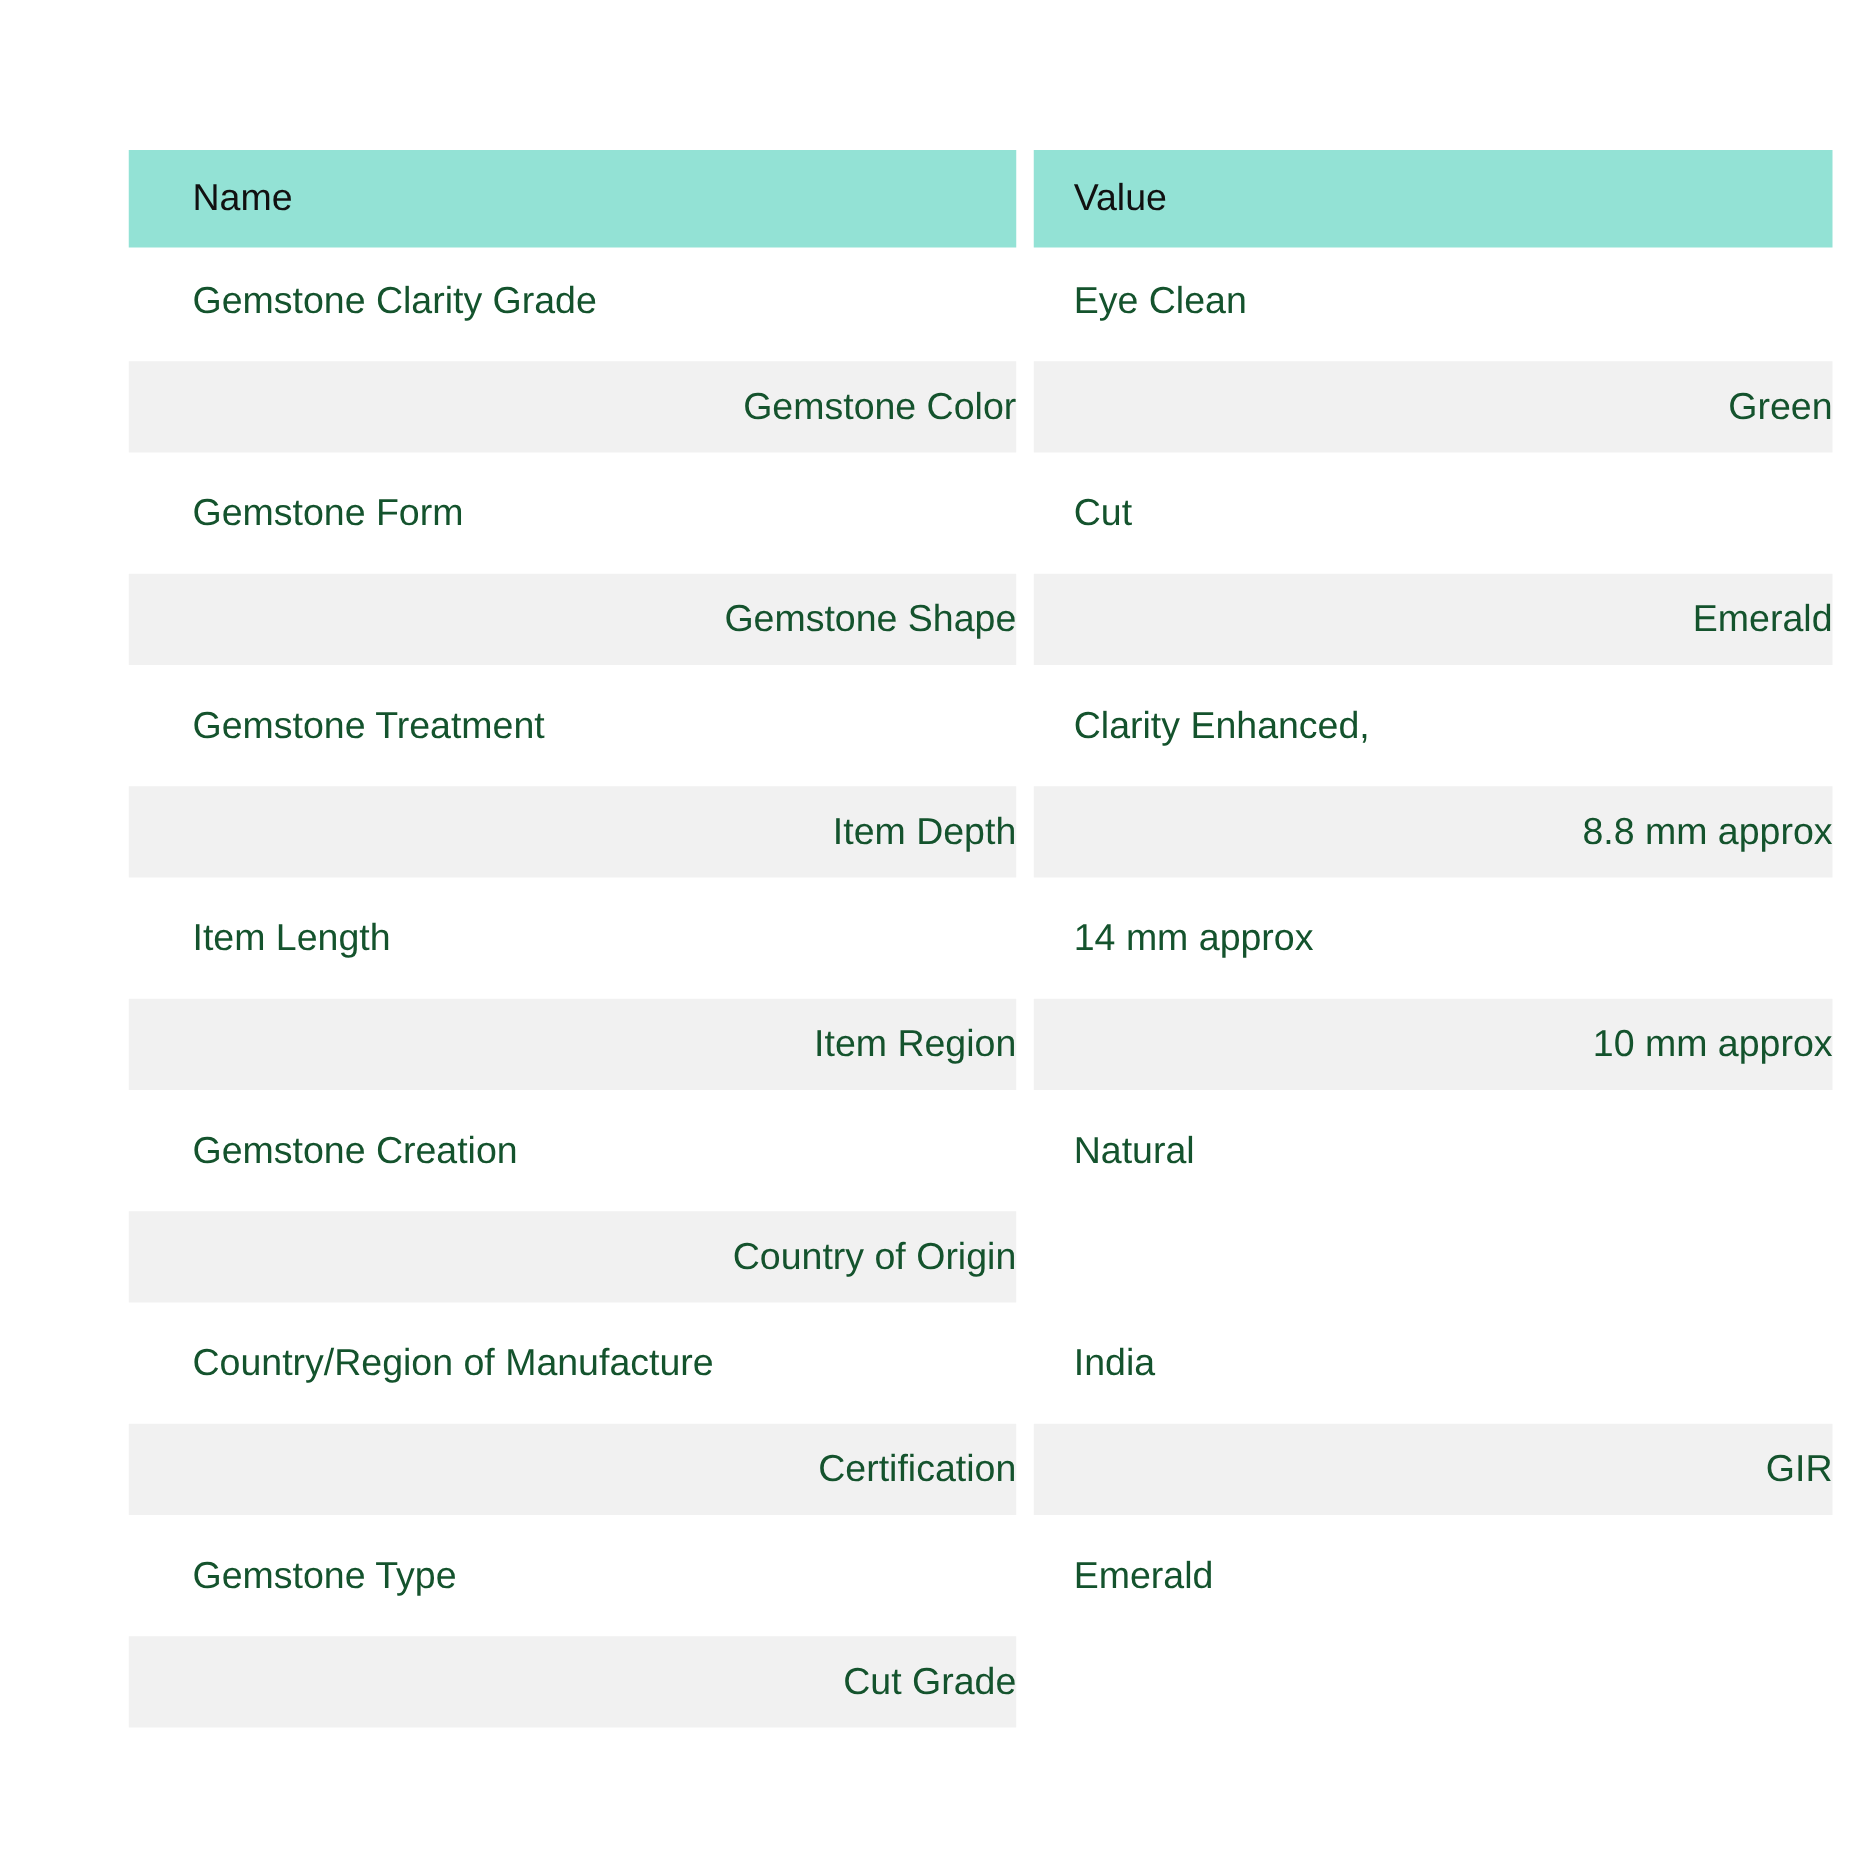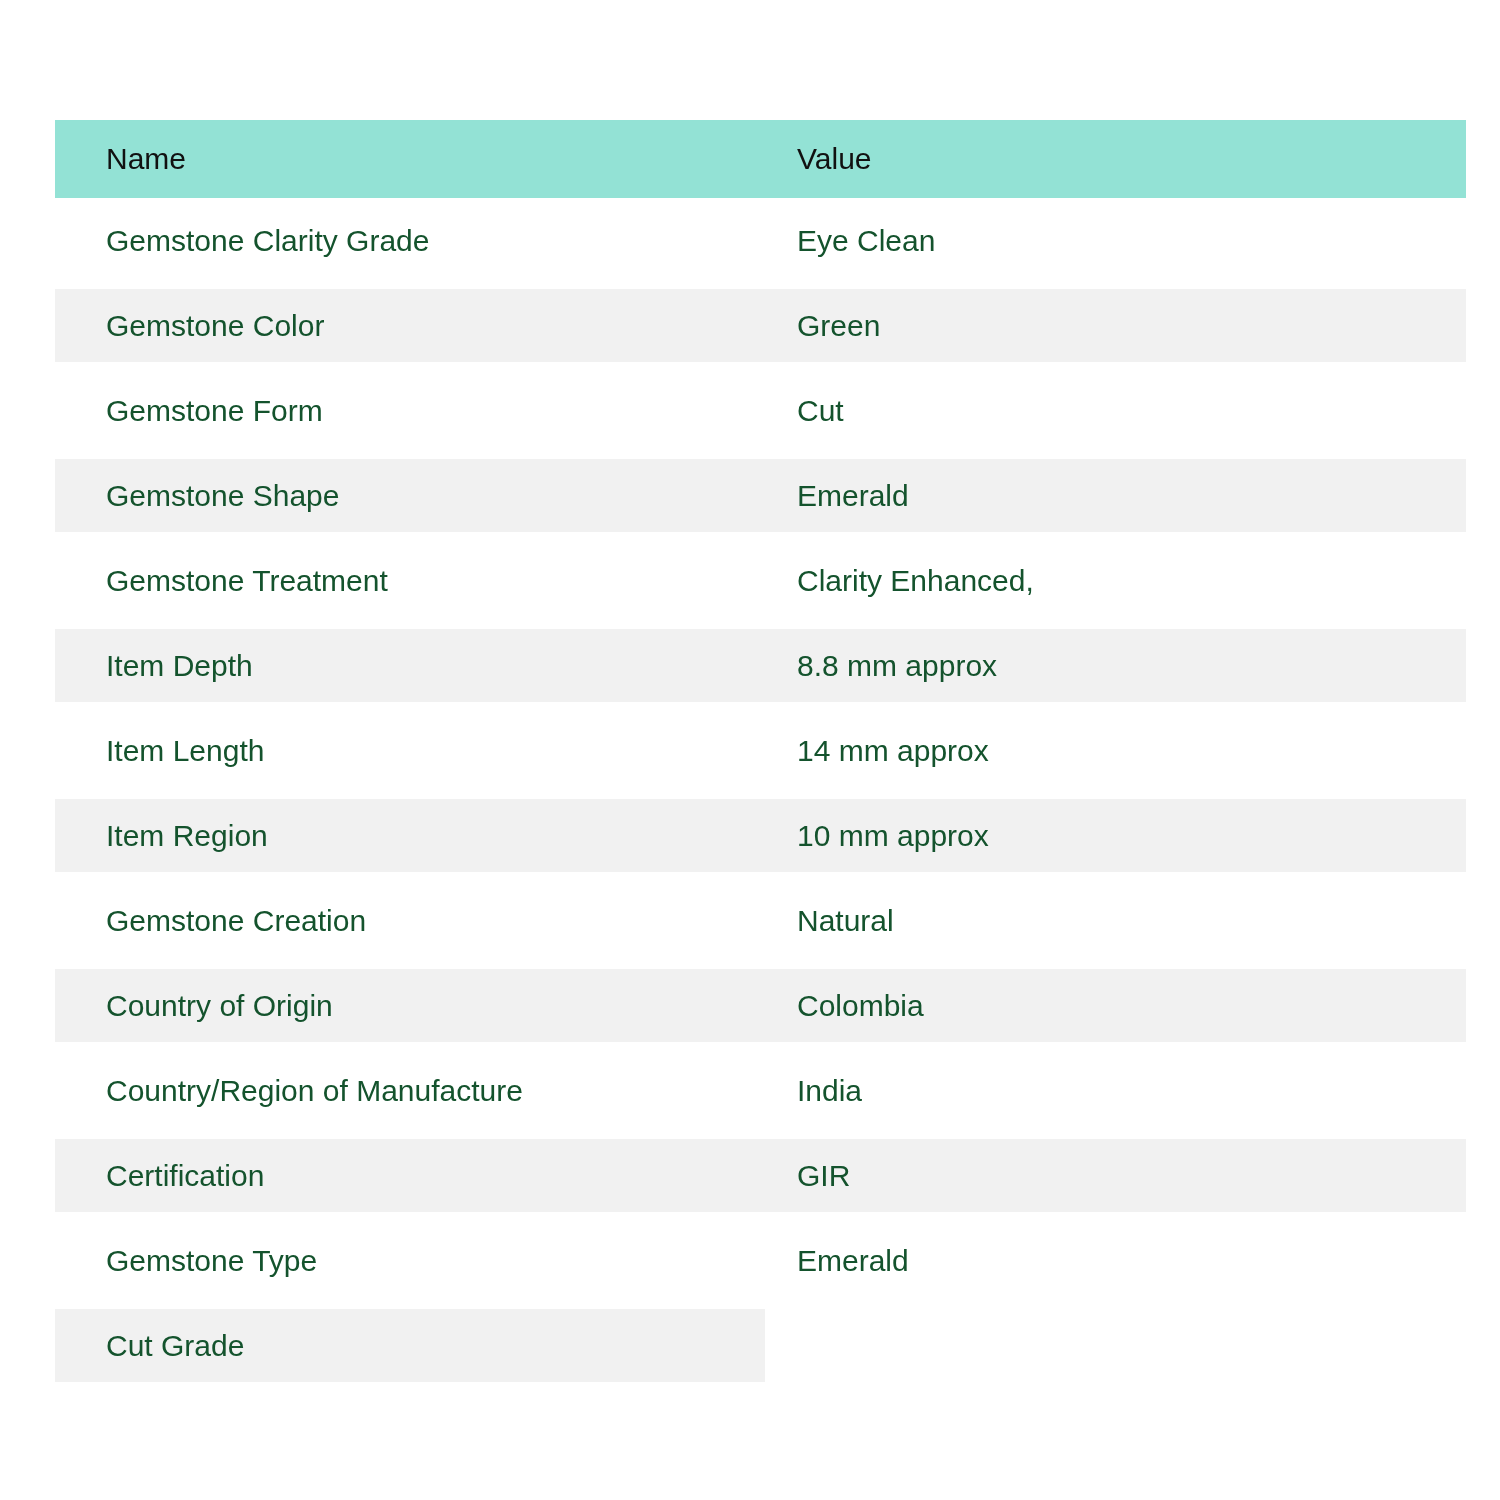--- a/index.html
+++ b/index.html
@@ -17,23 +17,24 @@
     overflow: hidden;
   }
   .spec-table {
     position: absolute;
     left: 55px;
     top: 120px;
     width: 1411px;
   }
   .row {
     display: flex;
-    gap: 0;
+    gap: 14px;
     height: 85px;
     box-sizing: border-box;
+    margin-left: 48px;
   }
   .row.header {
     height: 78px;
   }
   .cell {
     display: flex;
     align-items: center;
     box-sizing: border-box;
     background: transparent;
   }
@@ -47,20 +48,21 @@
     padding-left: 32px;
   }
   .row.header .cell {
     background: var(--header-bg, #93e2d5);
   }
   .row.striped {
     padding: 6px 0;
   }
   .row.striped .cell {
     background: var(--stripe-bg, #f1f1f1);
+    justify-content: flex-end;
   }
   .cell span {
     font-size: 30px;
     font-weight: 400;
     line-height: 1.2;
     color: #14532d;
     white-space: nowrap;
   }
   .row.header .cell span {
     color: #111111;
@@ -158,23 +160,20 @@
     </div>
     <div class="cell value-cell">
       <span class="row-value">Natural</span>
     </div>
   </div>
 
   <div class="row striped">
     <div class="cell name-cell">
       <span class="row-name">Country of Origin</span>
     </div>
-    <div class="cell value-cell">
-      <span class="row-value">Colombia</span>
-    </div>
   </div>
 
   <div class="row">
     <div class="cell name-cell">
       <span class="row-name">Country/Region of Manufacture</span>
     </div>
     <div class="cell value-cell">
       <span class="row-value">India</span>
     </div>
   </div>

